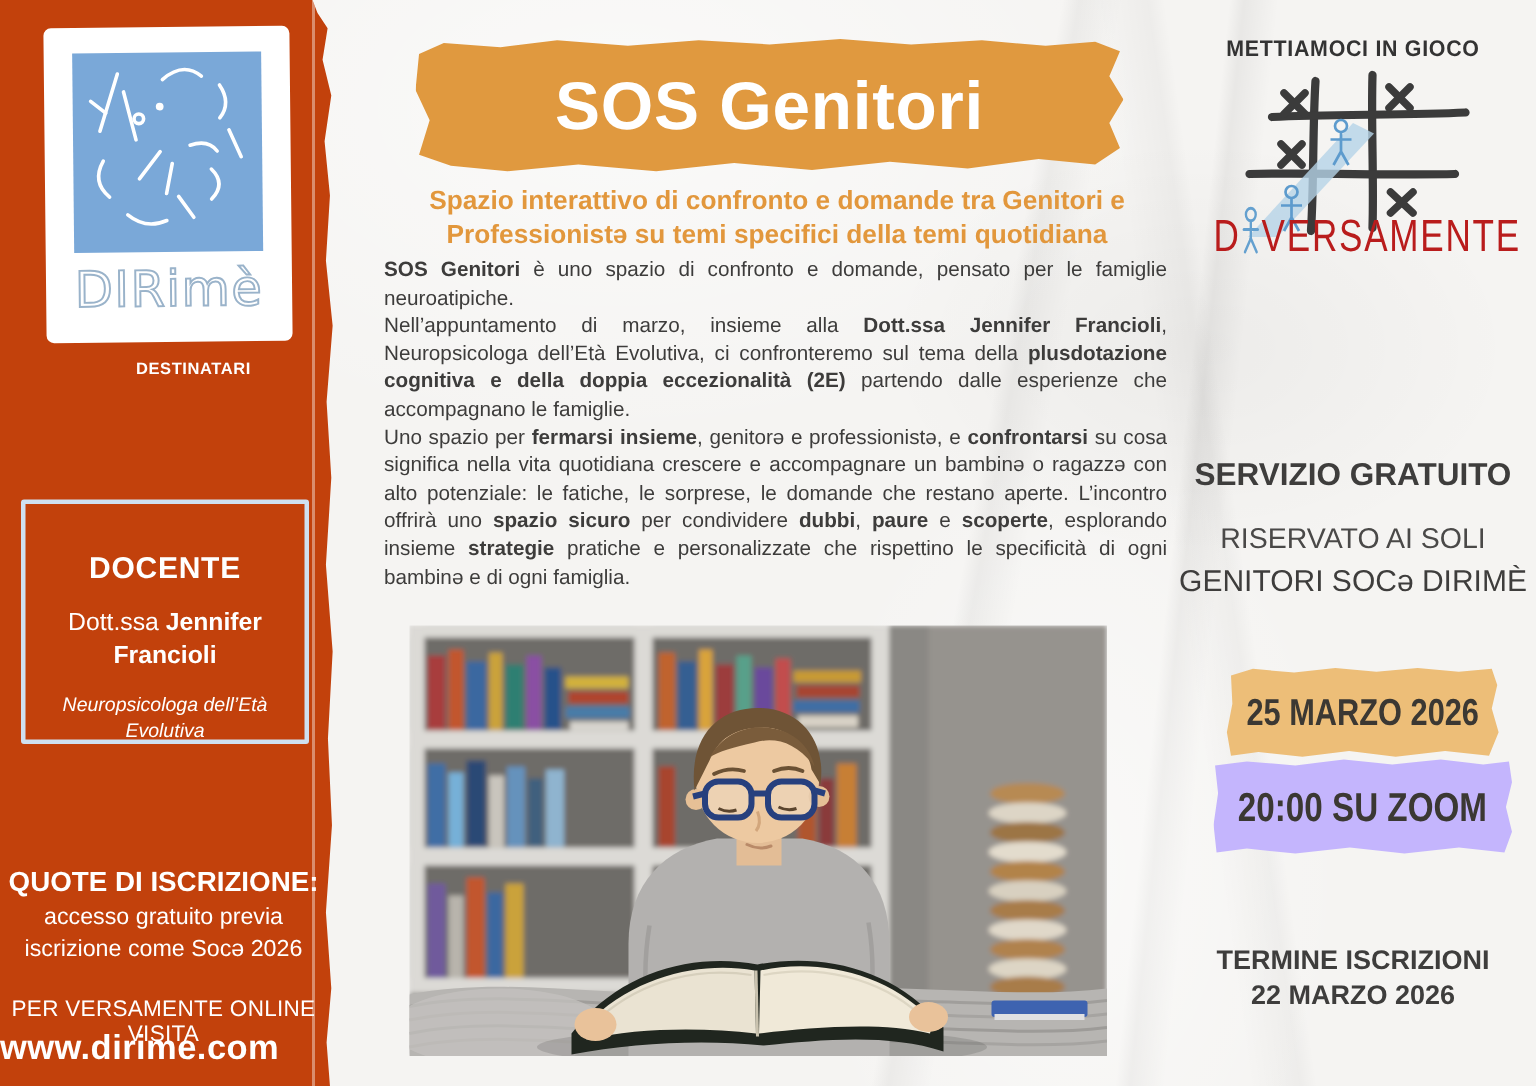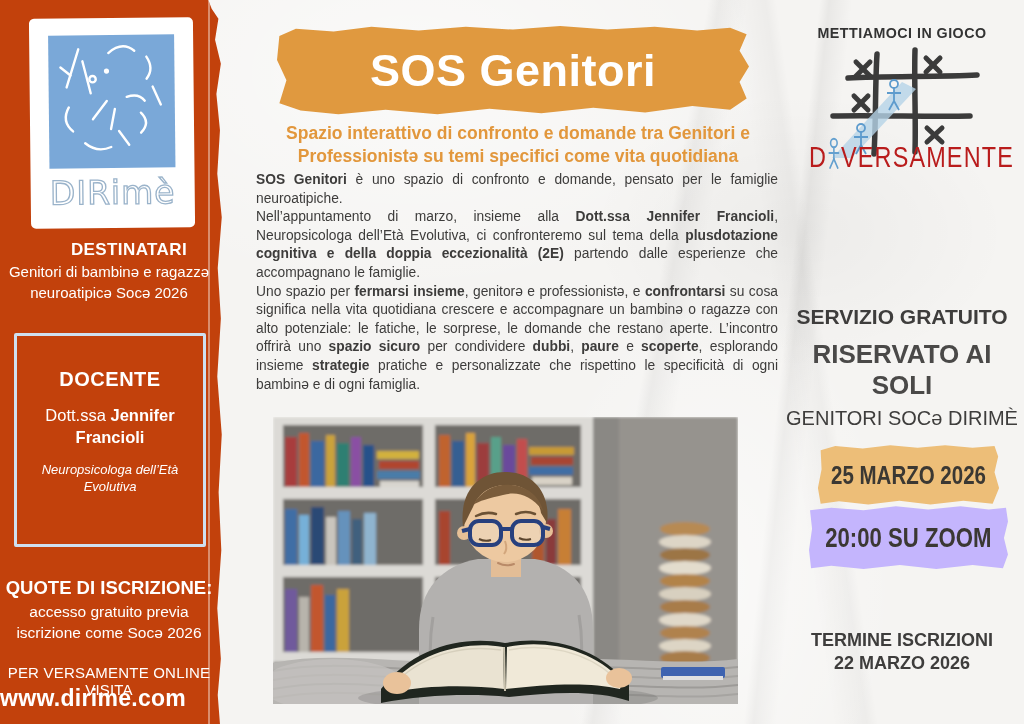--- a/index.html
+++ b/index.html
@@ -20,24 +20,24 @@
     clip-path:polygon(0 0,93% 0,94.5% 1.2%,97.5% 2.6%,96% 5.5%,98.6% 8.8%,96.6% 13%,98.2% 18%,
       97% 24%,99% 30%,97.2% 37%,98.6% 44%,97% 52%,99% 60%,97.6% 68%,98.8% 76%,97% 84%,
       98.6% 91%,97.2% 96%,98.2% 100%,0 100%);}
   .sidebar .crease{position:absolute;right:14px;top:0;width:2px;height:100%;
     background:rgba(255,255,255,0.4);}
   .logo-box{position:absolute;left:30px;top:18px;width:164px;height:210px;background:#fff;
     border-radius:5px;transform:rotate(-0.6deg);}
   .logo-square{position:absolute;left:19px;top:17px;width:126px;height:133px;background:#7aa8d8;}
   .logo-square svg{position:absolute;inset:0;}
   .logo-type{position:absolute;left:7px;bottom:12px;width:150px;height:46px;}
-  .dest-head{position:absolute;left:0;top:240px;width:258px;font-size:17px;font-weight:700;
+  .dest-head{position:absolute;left:0;top:240px;width:258px;font-size:11px;font-weight:700;
     letter-spacing:.4px;}
   .dest-text{position:absolute;left:8px;top:261px;width:202px;font-size:15px;line-height:21px;}
-  .docente-box{position:absolute;left:14px;top:333px;width:192px;height:214px;
+  .docente-box{position:absolute;left:14px;top:333px;width:192px;height:163px;
     border:3px solid #cfe0f0;box-sizing:border-box;border-radius:2px;}
   .docente-head{margin-top:32px;font-size:20px;font-weight:700;letter-spacing:.5px;}
   .docente-name{margin-top:13px;font-size:16.5px;line-height:22px;padding:0 14px;}
   .docente-name b{font-weight:700;}
   .docente-role{margin-top:13px;font-size:13px;font-style:italic;line-height:17px;padding:0 18px;}
   .quote-head{position:absolute;left:0;top:577px;width:218px;font-size:18.5px;font-weight:700;}
   .quote-text{position:absolute;left:12px;top:602px;width:194px;font-size:15.5px;line-height:20.5px;}
   .iscr-label{position:absolute;left:0;top:664px;width:218px;font-size:15px;letter-spacing:.2px;}
   .website{position:absolute;left:0;top:685px;width:178px;font-size:23px;font-weight:700;
     letter-spacing:.3px;cursor:pointer;}
@@ -60,21 +60,21 @@
     color:#3e3d3c;}
   .mioco{position:absolute;left:0;top:24px;width:244px;font-size:15px;font-weight:600;
     letter-spacing:.5px;color:#333;transform:scaleX(.95);}
   .grid-logo{position:absolute;left:50px;top:46px;}
   .divers{position:absolute;left:0;top:137px;width:244px;color:#b91c1c;}
   .divers .dv{display:inline-block;transform:scaleX(.78);font-size:30px;font-weight:500;
     letter-spacing:1.5px;white-space:nowrap;}
   .divers svg{vertical-align:-4px;margin:0 1px;}
   .service{position:absolute;left:0;top:305px;width:244px;}
   .service .s1{font-size:21px;font-weight:700;}
-  .service .s2{font-size:26px;font-weight:700;margin-top:10px;color:#4a4948;}
+  .service .s2{font-size:19px;font-weight:400;margin-top:20px;color:#4a4948;}
   .service .s3{font-size:20px;font-weight:400;margin-top:6px;}
   .badge{position:absolute;display:flex;align-items:center;justify-content:center;color:#3b3833;}
   .badge .bt{font-weight:700;transform:scaleX(.82);white-space:nowrap;}
   .badge1{left:37px;top:444px;width:183px;height:63px;background:#edbe78;
     clip-path:polygon(2% 10%,10% 3%,25% 7%,40% 2%,55% 6%,70% 2%,85% 6%,97% 3%,99% 20%,97% 45%,
       99.5% 70%,96% 95%,80% 90%,62% 96%,45% 90%,28% 96%,12% 91%,2% 95%,0.5% 70%,2.5% 40%);}
   .badge1 .bt{font-size:25px;}
   .badge2{left:27px;top:505px;width:202px;height:66px;background:#c4b5fd;
     clip-path:polygon(1.5% 8%,12% 4%,28% 8%,44% 2%,60% 7%,76% 2%,90% 7%,98.5% 4%,99.5% 25%,
       97.5% 50%,99.5% 75%,97% 96%,82% 91%,64% 97%,46% 91%,28% 97%,12% 92%,2% 96%,1% 68%,2.5% 36%);}
@@ -111,38 +111,37 @@
             <circle cx="58" cy="36" r="1.4" fill="#fff"></circle>
           </g>
         </svg>
       </div>
       <svg class="logo-type" viewBox="0 0 150 46">
         <text x="75" y="34" text-anchor="middle" font-family="DejaVu Sans, sans-serif" font-size="33" letter-spacing="1" fill="none" stroke="#9ab3ca" stroke-width="1.3">DIRimè</text>
       </svg>
     </div>
 
     <div class="dest-head">DESTINATARI</div>
-    <div class="dest-text">Genitori di bambinə e ragazzə neuroatipicə Socə 2026</div>
 
     <div class="docente-box">
       <div class="docente-head">DOCENTE</div>
       <div class="docente-name"><span>Dott.ssa </span><b>Jennifer Francioli</b></div>
       <div class="docente-role">Neuropsicologa dell’Età Evolutiva</div>
     </div>
 
     <div class="quote-head">QUOTE DI ISCRIZIONE:</div>
     <div class="quote-text">accesso gratuito previa iscrizione come Socə 2026</div>
     <div class="iscr-label">PER VERSAMENTE ONLINE VISITA</div>
     <div class="website">www.dirime.com</div>
   </div>
 
   <div class="banner">
     <h1>SOS Genitori</h1>
   </div>
-  <div class="subtitle">Spazio interattivo di confronto e domande tra Genitori e Professionistə su temi specifici come vita quotidiana</div>
+  <div class="subtitle">Spazio interattivo di confronto e domande tra Genitori e Professionistə su temi specifici della temi quotidiana</div>
 
   <div class="bodytext">
     <p><b>SOS Genitori</b><span> è uno spazio di confronto e domande, pensato per le famiglie neuroatipiche.</span></p>
     <p><span>Nell’appuntamento di marzo, insieme alla </span><b>Dott.ssa Jennifer Francioli</b><span>, Neuropsicologa dell’Età Evolutiva, ci confronteremo sul tema della </span><b>plusdotazione cognitiva e della doppia eccezionalità (2E)</b><span> partendo dalle esperienze che accompagnano le famiglie.</span></p>
     <p><span>Uno spazio per </span><b>fermarsi insieme</b><span>, genitorə e professionistə, e </span><b>confrontarsi</b><span> su cosa significa nella vita quotidiana crescere e accompagnare un bambinə o ragazzə con alto potenziale: le fatiche, le sorprese, le domande che restano aperte. L’incontro offrirà uno </span><b>spazio sicuro</b><span> per condividere </span><b>dubbi</b><span>, </span><b>paure</b><span> e </span><b>scoperte</b><span>, esplorando insieme </span><b>strategie</b><span> pratiche e personalizzate che rispettino le specificità di ogni bambinə e di ogni famiglia.</span></p>
   </div>
 
   <svg class="photo" viewBox="0 0 465 287" role="img" aria-label="Bambino con occhiali che legge un grande libro aperto sdraiato sul letto davanti a una libreria">
     <defs>
         <filter id="blurbg">

